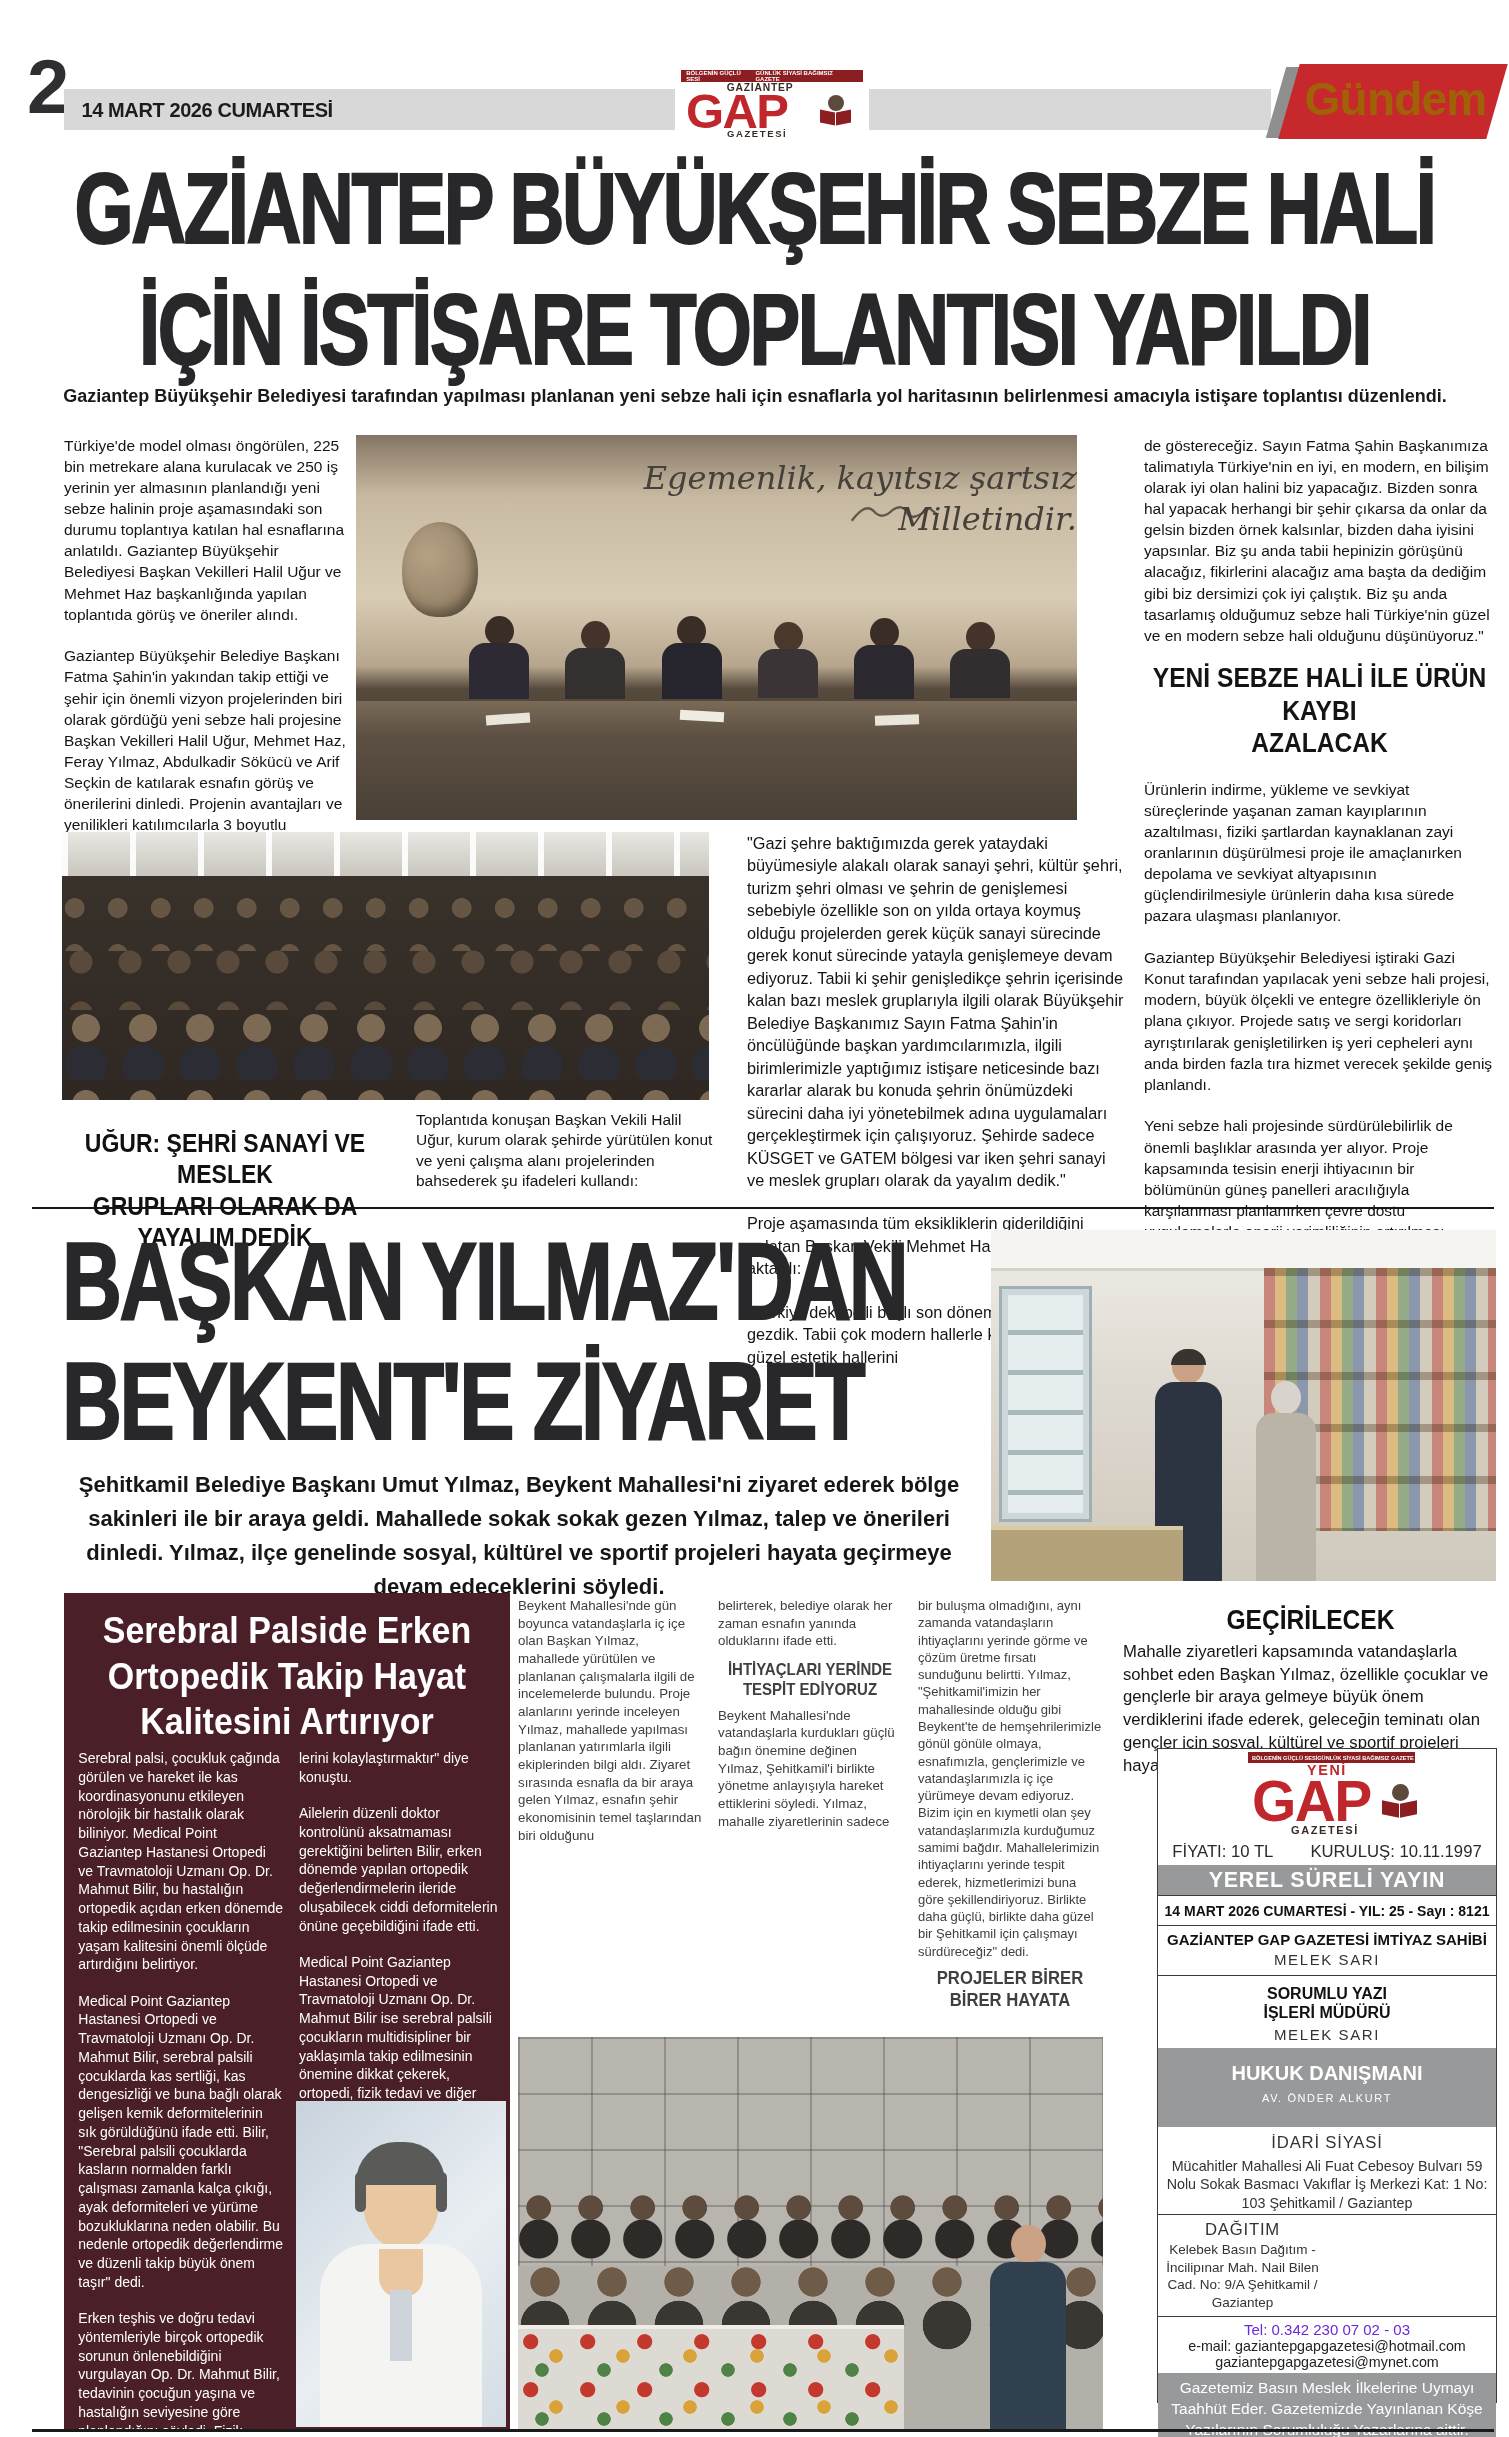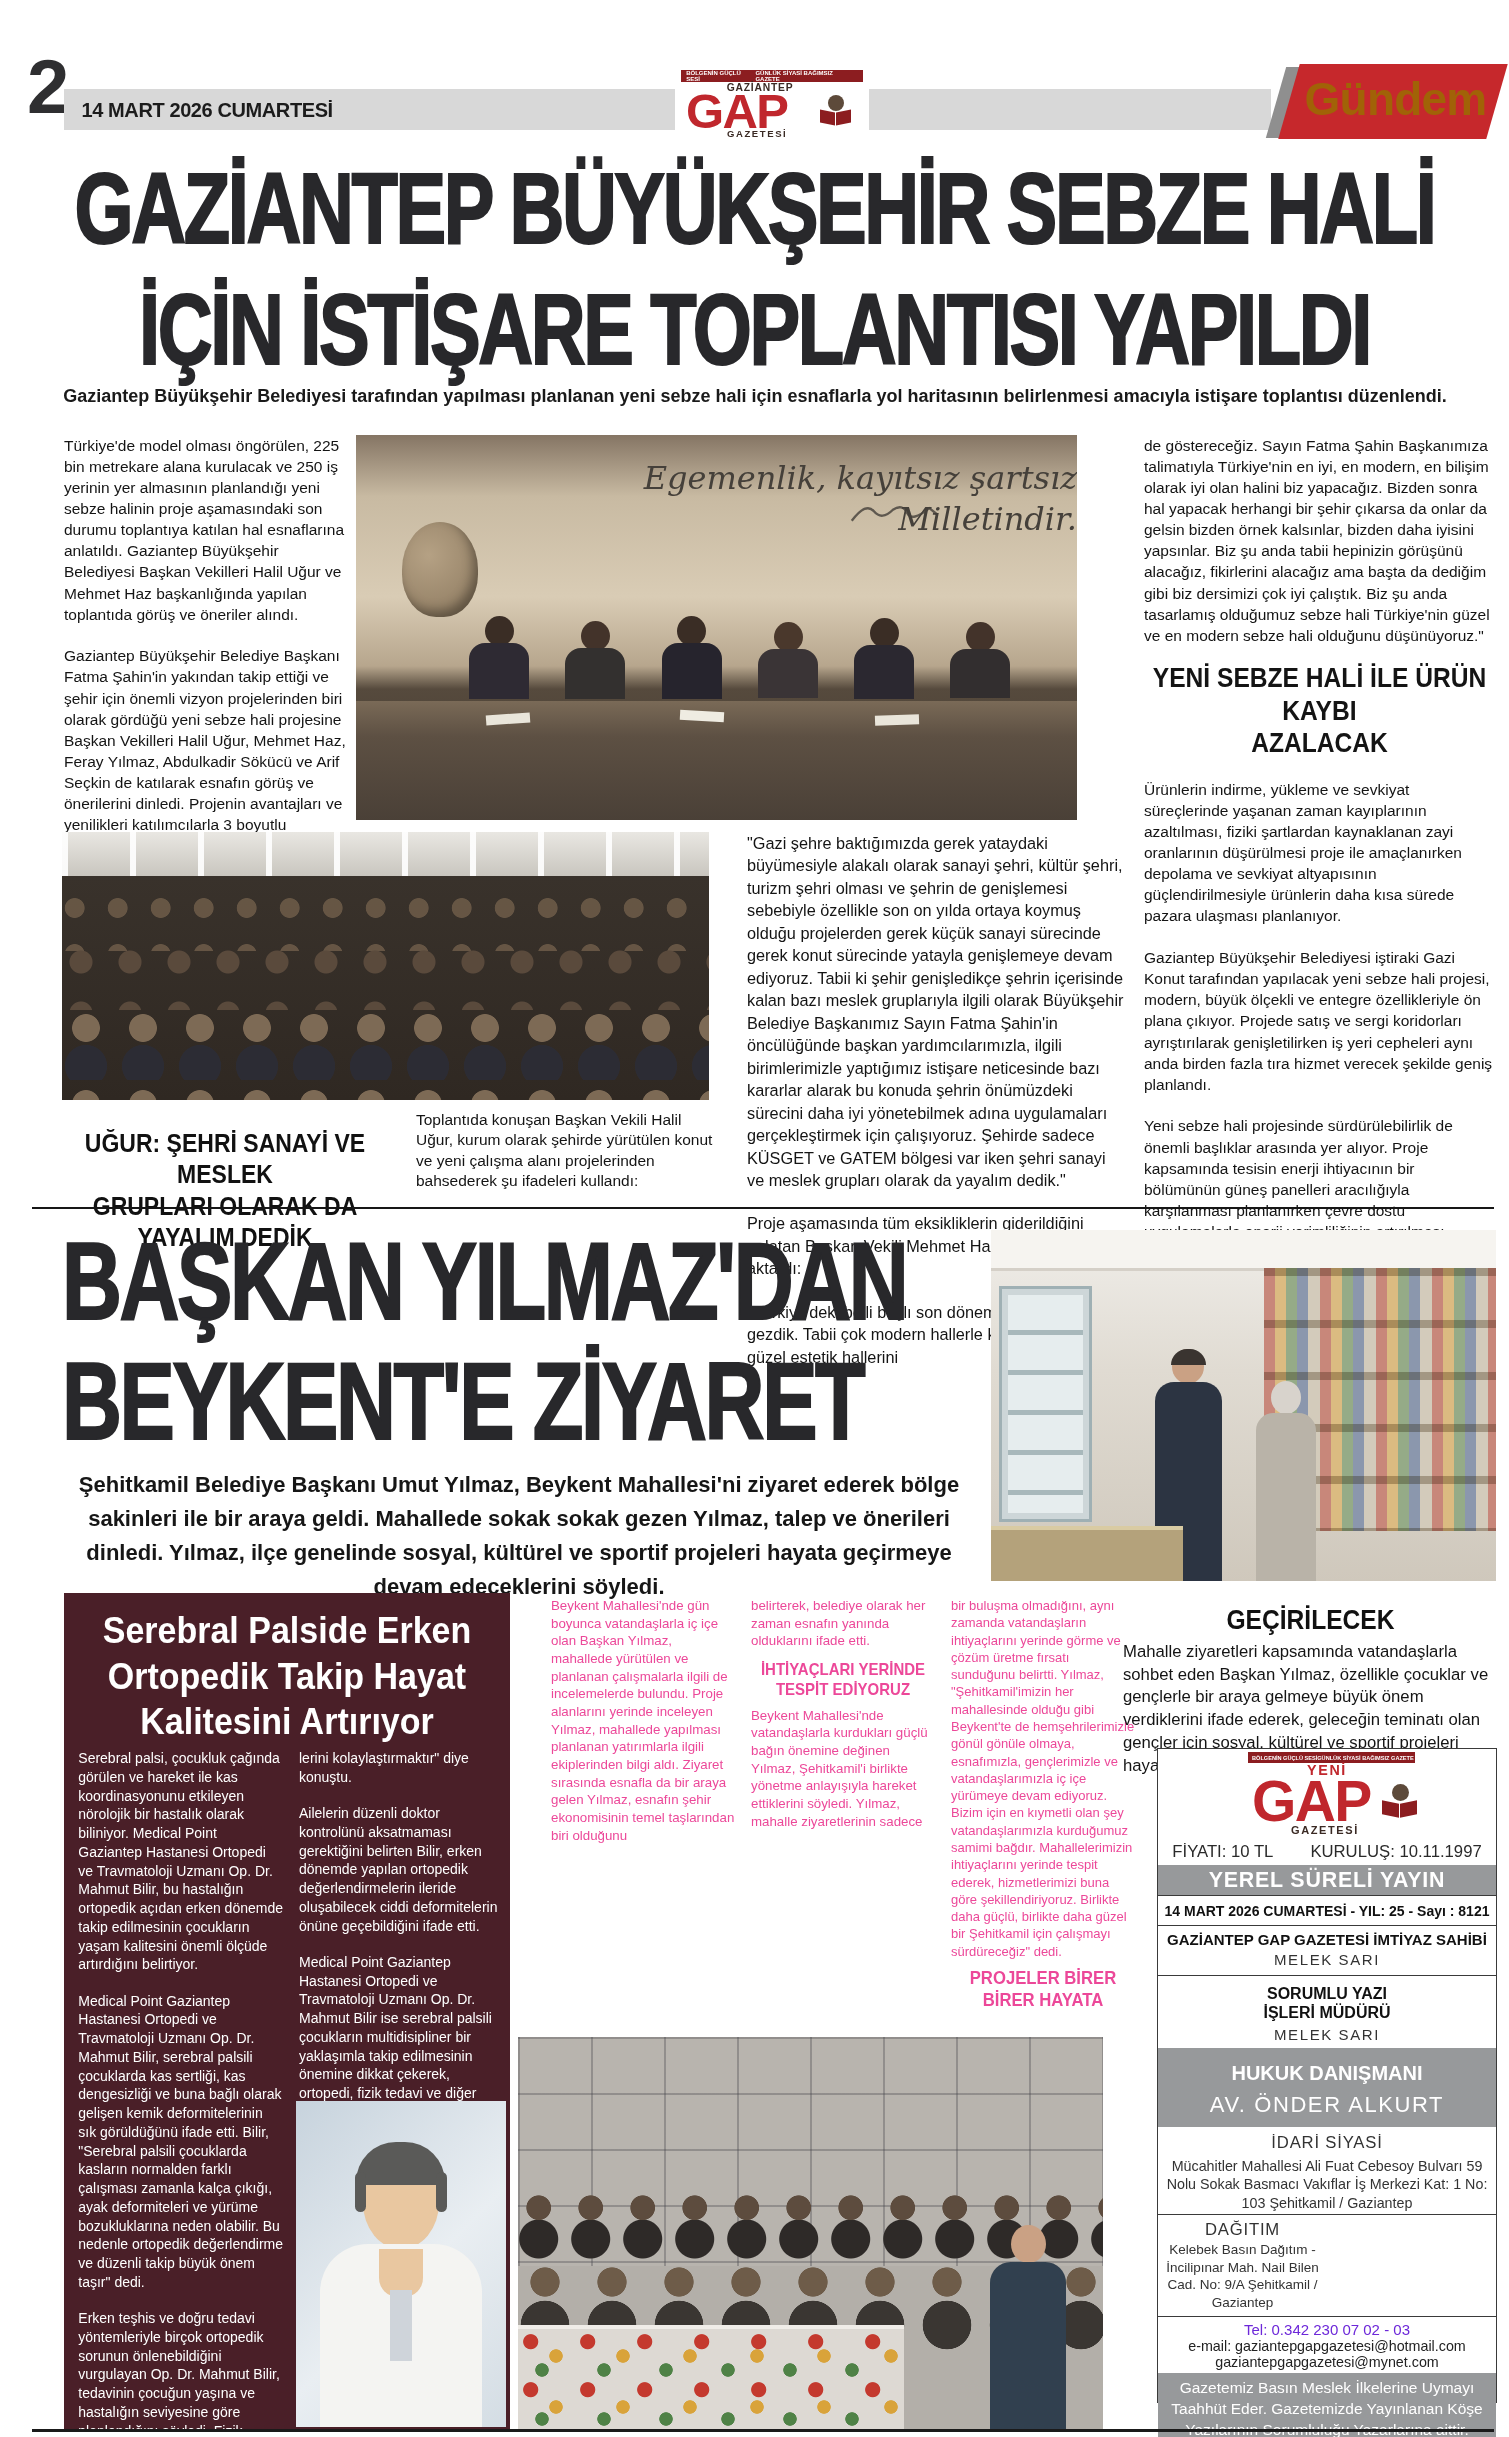--- a/index.html
+++ b/index.html
@@ -6,21 +6,21 @@
   body{width:1509px;height:2438px;position:relative;overflow:hidden;
        font-family:"Liberation Sans",sans-serif;color:#111;}
   .abs{position:absolute;}
   .mega{font-weight:700;color:#28282b;letter-spacing:-2.4px;
         -webkit-text-stroke:1.6px #28282b;transform:scaleY(1.32);
         transform-origin:top center;white-space:nowrap;font-size:76px;line-height:1;}
   .mega-left{transform-origin:left top;font-size:83px;}
   .center{text-align:center;width:100%;}
   .bodytxt{font-size:16px;line-height:1.36;color:#141414;}
   .bodytxt p{margin:0 0 20.7px 0;}
-  .smallcol{font-size:13.3px;line-height:1.33;color:#ec4899;margin-left:33px;}
+  .smallcol{font-size:13.3px;line-height:1.33;color:#404040;}
   .smallcol p{margin:0 0 16px 0;}
   .colsub{font-weight:700;text-align:center;font-size:15px;line-height:1.25;margin:4.8px 0 8px 0;transform:scaleY(1.08);}
   .whitecol{font-size:14px;line-height:1.34;color:#fff;}
   .whitecol p{margin:0 0 17.5px 0;}
   .photo{position:absolute;overflow:hidden;}
   .head{position:absolute;border-radius:50%;}
   .mast-row{border-top:1.6px solid #3a3a3a;text-align:center;}
   .graybar{background:#97999b;color:#fff;}
   .crowd{position:absolute;left:0;right:0;}
 </style>
@@ -263,21 +263,21 @@
   <div class="mast-row" style="position:absolute;left:0;top:176px;width:100%;height:49px;">
     <div style="font-size:15px;font-weight:700;margin-top:4.8px;">GAZİANTEP GAP GAZETESİ İMTİYAZ SAHİBİ</div>
     <div style="font-size:15px;color:#333;letter-spacing:1.6px;margin-top:3.2px;">MELEK SARI</div>
   </div>
   <div class="mast-row" style="position:absolute;left:0;top:226px;width:100%;height:73px;">
     <div style="font-size:16px;font-weight:700;margin:8px auto 0;width:143px;line-height:1.2;">SORUMLU YAZI İŞLERİ MÜDÜRÜ</div>
     <div style="font-size:15px;color:#333;letter-spacing:1.6px;margin-top:3.2px;">MELEK SARI</div>
   </div>
   <div class="graybar" style="position:absolute;left:0;top:299px;width:100%;height:79px;text-align:center;">
     <div style="font-size:20px;font-weight:700;margin-top:14.3px;">HUKUK DANIŞMANI</div>
-    <div style="font-size:22px;letter-spacing:1.6px;margin-top:6.4px;">AV. ÖNDER ALKURT</div>
+    <div style="font-size:11px;letter-spacing:1.6px;margin-top:6.4px;">AV. ÖNDER ALKURT</div>
   </div>
   <div class="mast-row" style="position:absolute;left:0;top:378px;width:100%;height:87px;border-top:none;">
     <div style="font-size:16.7px;color:#333;letter-spacing:0.8px;margin-top:6.4px;">İDARİ SİYASİ</div>
     <div style="font-size:14.3px;color:#333;line-height:1.3;padding:3.2px 8px 0;">Mücahitler Mahallesi Ali Fuat Cebesoy Bulvarı 59 Nolu Sokak Basmacı Vakıflar İş Merkezi Kat: 1 No: 103  Şehitkamil / Gaziantep</div>
   </div>
   <div class="mast-row" style="position:absolute;left:0;top:465px;width:100%;height:102px;display:flex;">
     <div style="width:50%;">
       <div style="font-size:16.7px;color:#333;margin-top:4.8px;letter-spacing:0.8px;">DAĞITIM</div>
       <div style="font-size:13.5px;color:#333;line-height:1.3;padding:1.6px 6.4px 0;">Kelebek Basın Dağıtım - İncilipınar Mah. Nail Bilen Cad. No: 9/A Şehitkamil / Gaziantep</div>
     </div>

